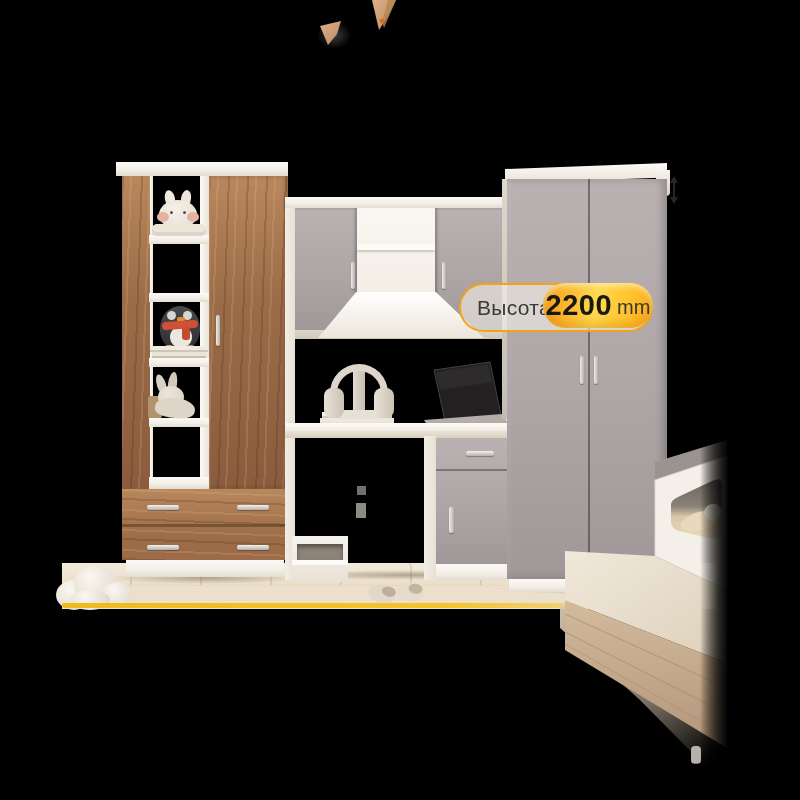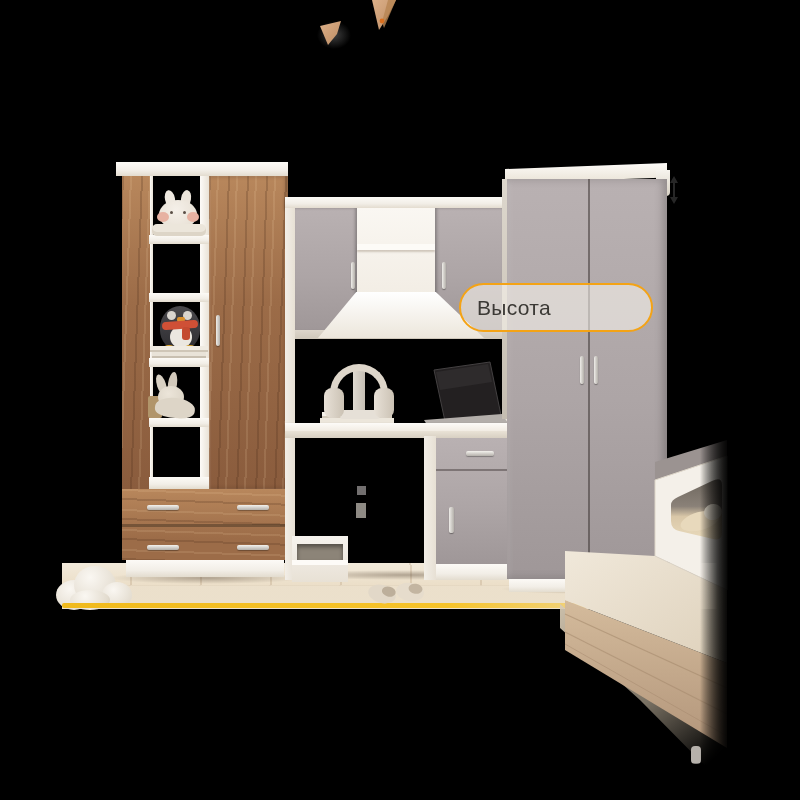--- a/index.html
+++ b/index.html
@@ -247,20 +247,24 @@
       <ellipse cx="24" cy="12" rx="7" ry="5" fill="#bdaf9b"></ellipse>
     </g>
     <g transform="rotate(8 46 14)">
       <ellipse cx="46" cy="14" rx="14" ry="9" fill="#e6dccc"></ellipse>
       <ellipse cx="51" cy="10" rx="7" ry="5" fill="#c3b5a1"></ellipse>
     </g>
   </svg>
 
   <div class="abs badge" style="left:459px;top:283px;width:190px;height:45px;">
     <span class="badge-label">Высота</span>
+    <div class="badge-pill">
+      <span class="badge-value">2200</span>
+      <span class="badge-unit">mm</span>
+    </div>
   </div>
 
   <svg class="abs" style="left:308px;top:0;" width="100" height="52" viewBox="0 0 100 52">
     <defs>
       <linearGradient id="tanA" x1="0" y1="0" x2="1" y2="1">
         <stop offset="0" stop-color="#dcb089"></stop>
           <stop offset="1" stop-color="#bd8c63"></stop>
       </linearGradient>
       <radialGradient id="grayfade" cx="0.5" cy="0.5" r="0.5">
         <stop offset="0" stop-color="#6a6a6a" stop-opacity="0.6"></stop>

